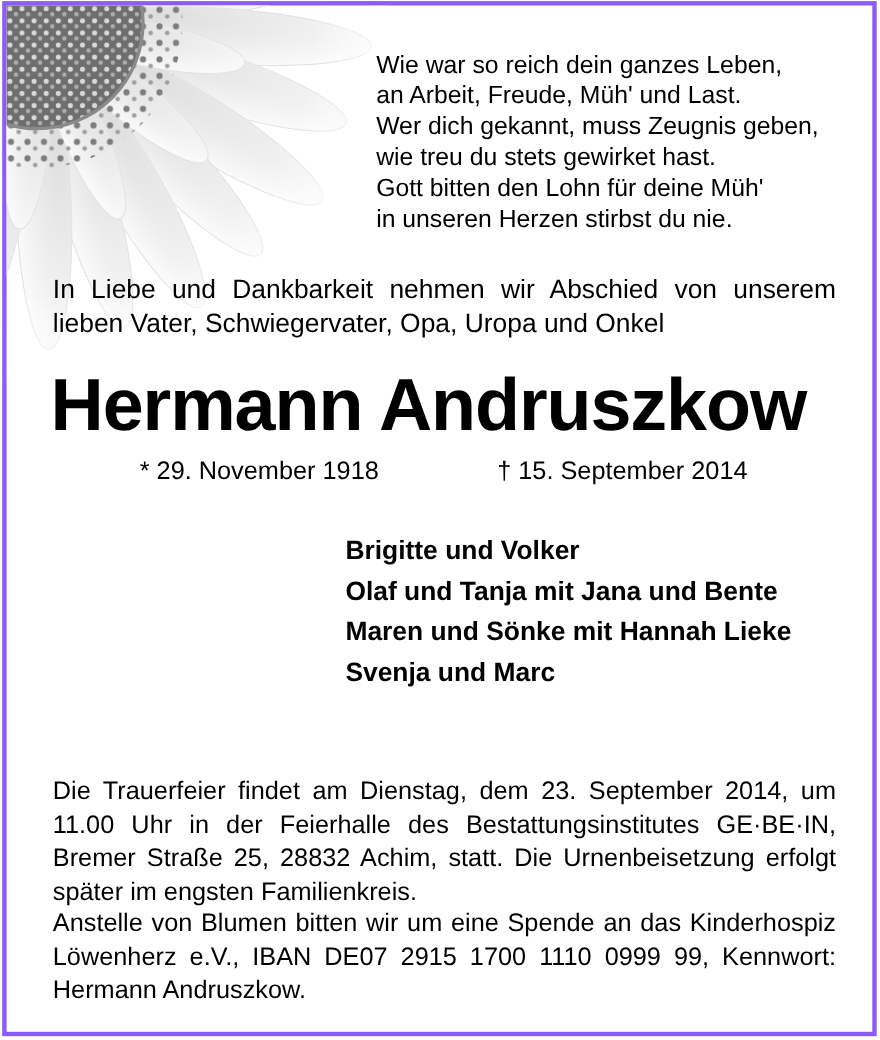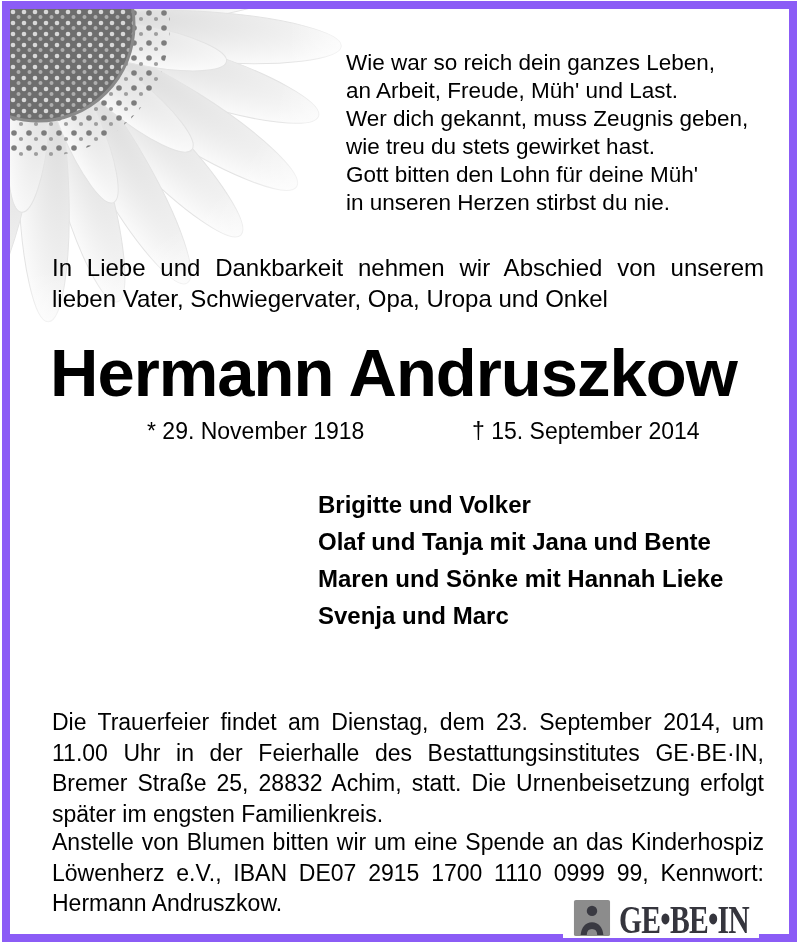--- a/index.html
+++ b/index.html
@@ -7,21 +7,21 @@
     width: 800px; height: 945px; margin: 0; padding: 0;
     background: #ffffff;
     font-family: "Liberation Sans", sans-serif;
     color: #000;
     overflow: hidden;
   }
   .ad-frame {
     position: absolute;
     top: 1px; left: 2px;
     width: 795px; height: 941px;
-    border: 8px solid #8b5cf6;
+    border: 4px solid #8b5cf6;
     background: #ffffff;
   }
   .flower {
     position: absolute; top: 0; left: 0;
     width: 348px; height: 340px;
     pointer-events: none;
   }
   .poem {
     position: absolute; left: 336px; top: 40px;
     font-size: 22.5px; line-height: 28px;
@@ -34,21 +34,21 @@
     margin: 0;
   }
   .deceased-name {
     position: absolute; left: 40px; top: 330px; width: 716px;
     font-size: 67px; font-weight: bold;
     letter-spacing: -1px; line-height: 1;
     white-space: nowrap;
     margin: 0;
   }
   .dates {
-    position: absolute; top: 409px; left: 16px; width: 716px; height: 30px;
+    position: absolute; top: 409px; left: 0; width: 716px; height: 30px;
     font-size: 23px;
   }
   .birth-date { position: absolute; left: 121px; }
   .death-date { position: absolute; left: 446px; }
   .mourners {
     position: absolute; left: 308px; top: 477px;
     font-size: 24px; font-weight: bold;
     line-height: 28px;
   }
   .mourners .first-line { margin-bottom: 20px; }
@@ -162,24 +162,14 @@
     <div class="other-line">Brigitte und Volker</div>
     <div class="other-line">Olaf und Tanja mit Jana und Bente</div>
     <div class="other-line">Maren und Sönke mit Hannah Lieke</div>
     <div class="other-line">Svenja und Marc</div>
   </div>
 
   <p class="funeral">Die Trauerfeier findet am Dienstag, dem 23. September 2014, um 11.00 Uhr in der Feierhalle des Bestattungsinstitutes GE·BE·IN, Bremer Straße 25, 28832 Achim, statt. Die Urnenbeisetzung erfolgt später im engsten Familienkreis.</p>
 
   <p class="donation">Anstelle von Blumen bitten wir um eine Spende an das Kinderhospiz Löwenherz e.V., IBAN DE07 2915 1700 1110 0999 99, Kennwort: Hermann Andruszkow.</p>
 
-  <div class="gebein-logo">
-    <svg class="logo-icon" viewBox="0 0 40 40" aria-hidden="true">
-      <rect x="1" y="1" width="38" height="38" rx="2" fill="#8c8c8c"></rect>
-      <circle cx="20" cy="12.5" r="5.5" fill="#3a3a42"></circle>
-      <path d="M8,38 Q9.5,25 20,24.5 Q30.5,25 32,38 L25.5,38 Q25.5,31.5 20,31.5 Q14.5,31.5 14.5,38 Z" fill="#3a3a42"></path>
-    </svg>
-    <div class="logo-text-wrap">
-      <span class="logo-text">GE•BE•IN</span>
-    </div>
-  </div>
 
 </div>
 
 </body></html>

